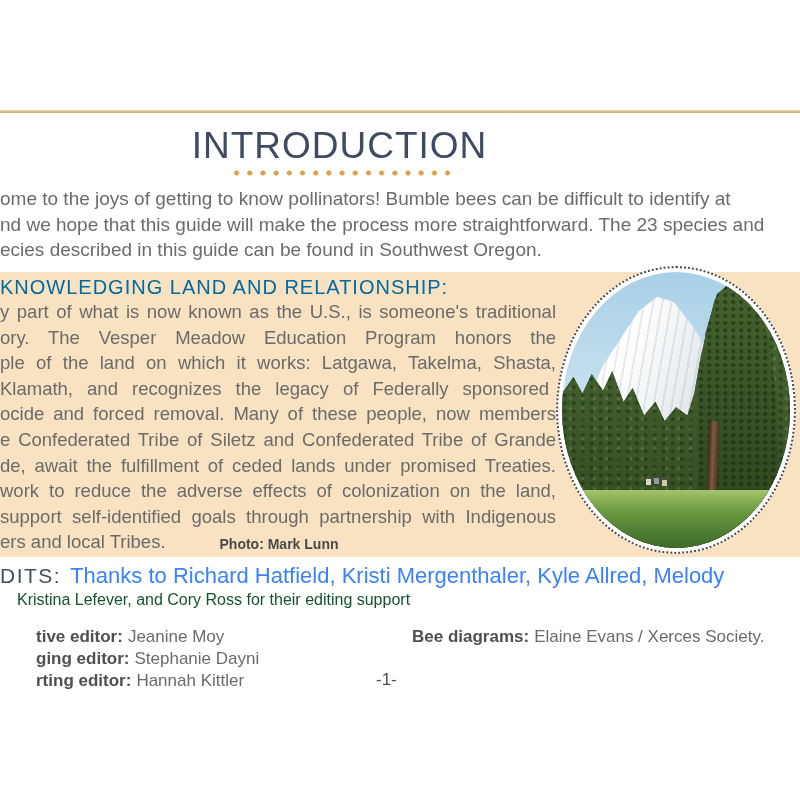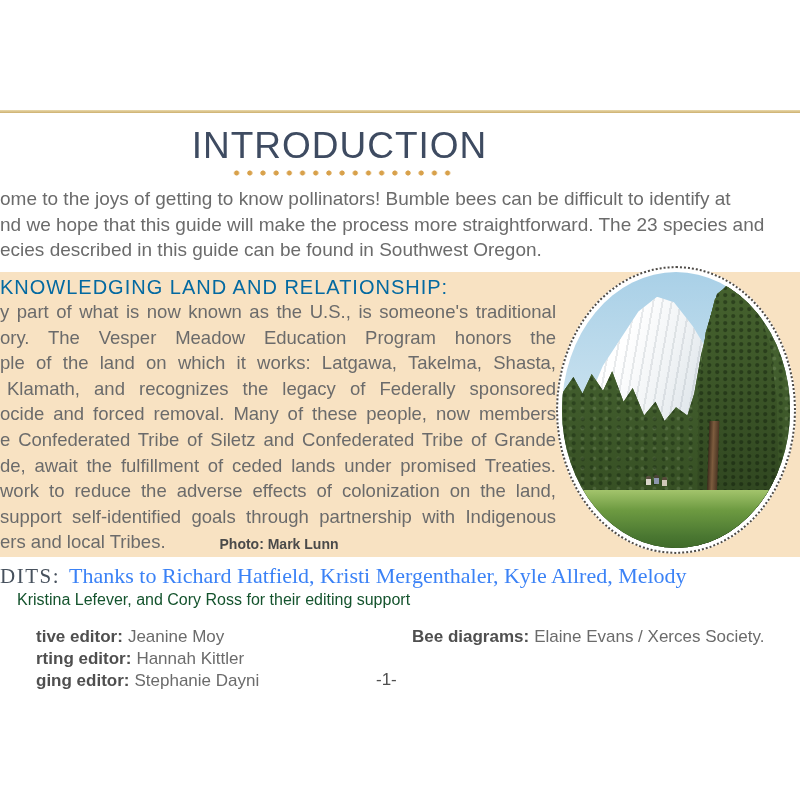--- a/index.html
+++ b/index.html
@@ -24,21 +24,21 @@
   .intro-block { position:absolute; top:186px; left:0; width:830px; }
   .intro-line { white-space:nowrap; font-size:19px; line-height:25.5px; color:#6b6b6b; }
 
   
   .panel { position:absolute; top:272px; left:0; width:800px; height:285px; background:#f8e2c2; }
   .panel-heading { position:absolute; top:3px; left:0; font-size:20px; line-height:24px;
     letter-spacing:1px; color:#0369a1; font-weight:500; white-space:nowrap; }
   .ack-lines { position:absolute; top:27px; left:0; width:556px; }
   .ack-line { font-size:18.5px; line-height:25.6px; color:#6b6b6b;
     text-align:justify; text-align-last:justify; }
-  .ack-line.indent { padding-left:7px; width:549px; }
+  .ack-line.indent { width:549px; }
   .ack-line.last { text-align:left; text-align-last:left; }
   .photo-credit { position:absolute; top:264px; left:0; width:558px; text-align:center;
     font-size:14px; font-weight:600; color:#4a4a4a; }
 
   
   .photo-wrap { position:absolute; top:-6px; left:556px; width:240px; height:288px;
     border-radius:50%; background:#ffffff; border:2px dotted #4f4c48; padding:4px;
     box-sizing:border-box; }
   .photo { position:relative; width:100%; height:100%; border-radius:50%; overflow:hidden; }
   .ph-sky { position:absolute; inset:0;
@@ -67,21 +67,21 @@
     background:linear-gradient(90deg,#3e2c1d,#7d5c3e 45%,#4a3523); transform:skewX(-2deg); }
   .ph-meadow { position:absolute; left:0; bottom:0; width:100%; height:21%;
     background:linear-gradient(#a3c46c,#6d9a41 35%,#4a7731 80%,#406b2a); }
   .ph-people { position:absolute; left:37%; top:73%; width:16%; height:10%; }
   .person { position:absolute; width:5px; height:9px; border-radius:2px 2px 0 0; }
   .person.p1 { left:0;  top:3px; background:linear-gradient(#5a4f41 28%,#d9d5ca 28%); }
   .person.p2 { left:8px; top:2px; background:linear-gradient(#4a4336 28%,#8d97ae 28%); }
   .person.p3 { left:16px; top:4px; background:linear-gradient(#56493a 28%,#cfc7b8 28%); }
 
   
-  .credits-row { position:absolute; top:563px; left:0; display:flex; align-items:baseline;font-family:Liberation Serif, serif; }
+  .credits-row { position:absolute; top:563px; left:0; display:flex; align-items:baseline; }
   .credits-heading { font-size:21px; letter-spacing:1.5px; color:#47515d; font-weight:500; }
   .credits-text { margin-left:9px; font-size:22px; color:#3b82f6; }
   .credits-line2 { position:absolute; top:591px; left:17px; font-size:16px; color:#14532d; }
 
   
   .staff-left  { position:absolute; top:626px; left:0;margin-left:36px; }
   .staff-right { position:absolute; top:626px; left:412px; }
   .staff-row { font-size:17px; line-height:22px; white-space:nowrap; }
   .staff-label { font-weight:bold; color:#4f4f4f; }
   .staff-name { color:#6b6b6b; margin-left:5px; }
@@ -145,24 +145,24 @@
     <span class="credits-heading">DITS:</span>
     <span class="credits-text">Thanks to Richard Hatfield, Kristi Mergenthaler, Kyle Allred, Melody</span>
   </div>
   <div class="credits-line2">Kristina Lefever, and Cory Ross for their editing support</div>
 
   <div class="staff-left">
     <div class="staff-row">
       <span class="staff-label">tive editor:</span><span class="staff-name">Jeanine Moy</span>
     </div>
     <div class="staff-row">
-      <span class="staff-label">rting editor:</span><span class="staff-name">Hannah Kittler</span>
+      <span class="staff-label">ging editor:</span><span class="staff-name">Stephanie Dayni</span>
     </div>
     <div class="staff-row">
-      <span class="staff-label">ging editor:</span><span class="staff-name">Stephanie Dayni</span>
+      <span class="staff-label">rting editor:</span><span class="staff-name">Hannah Kittler</span>
     </div>
   </div>
 
   <div class="staff-right">
     <div class="staff-row">
       <span class="staff-label">Bee diagrams:</span><span class="staff-name">Elaine Evans / Xerces Society.</span>
     </div>
   </div>
 
   <div class="page-number">-1-</div>

